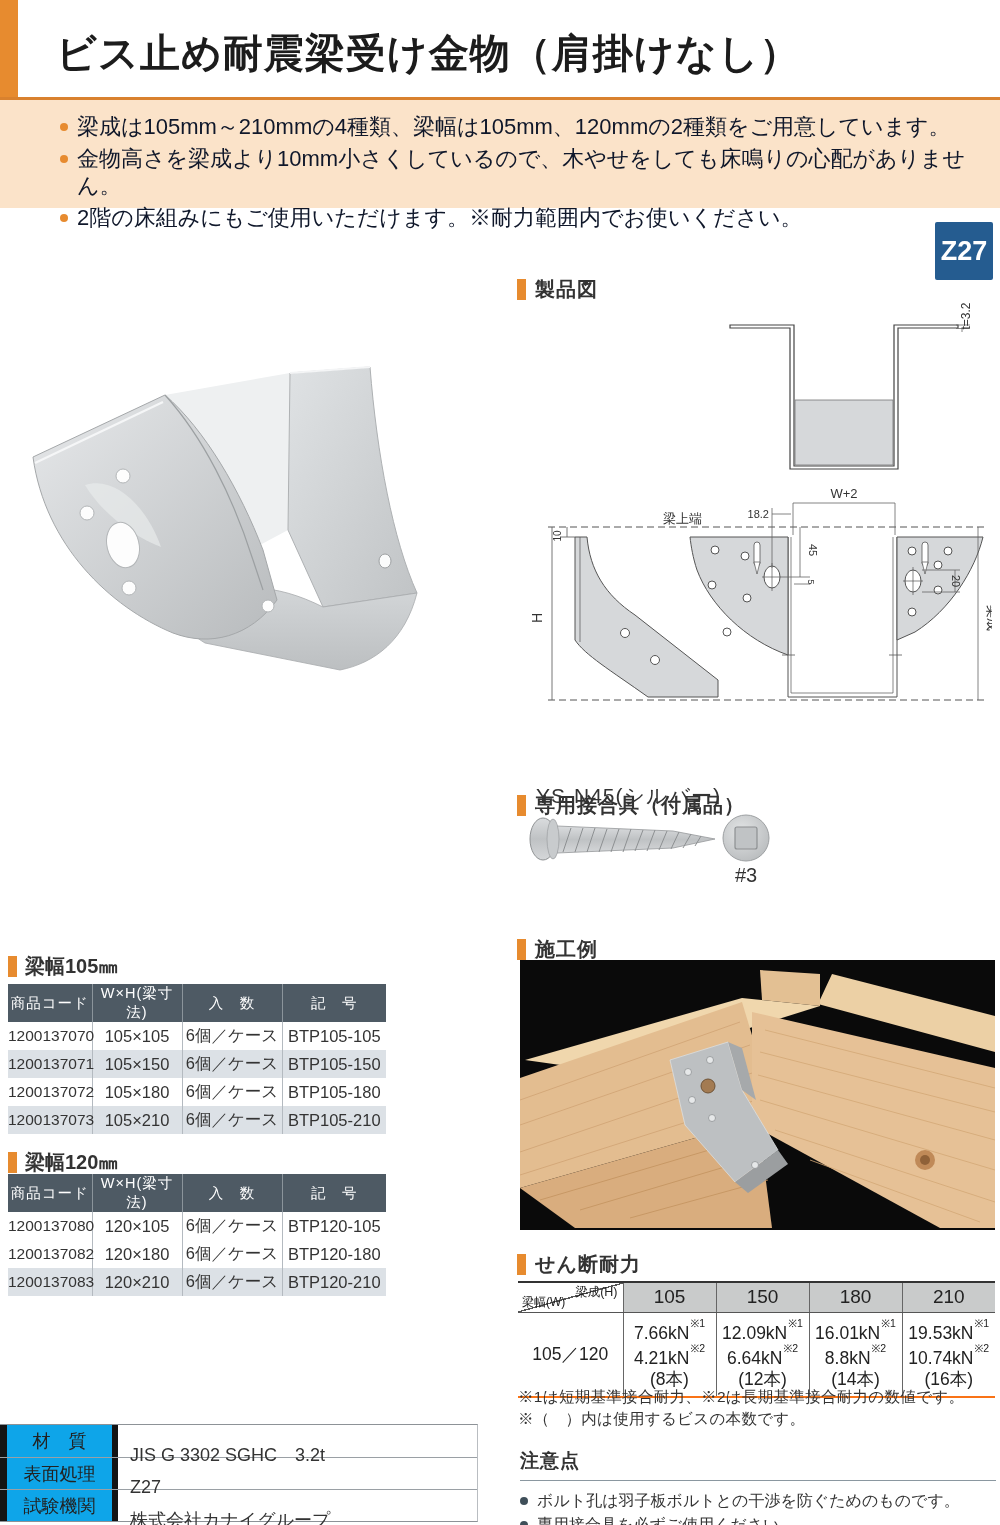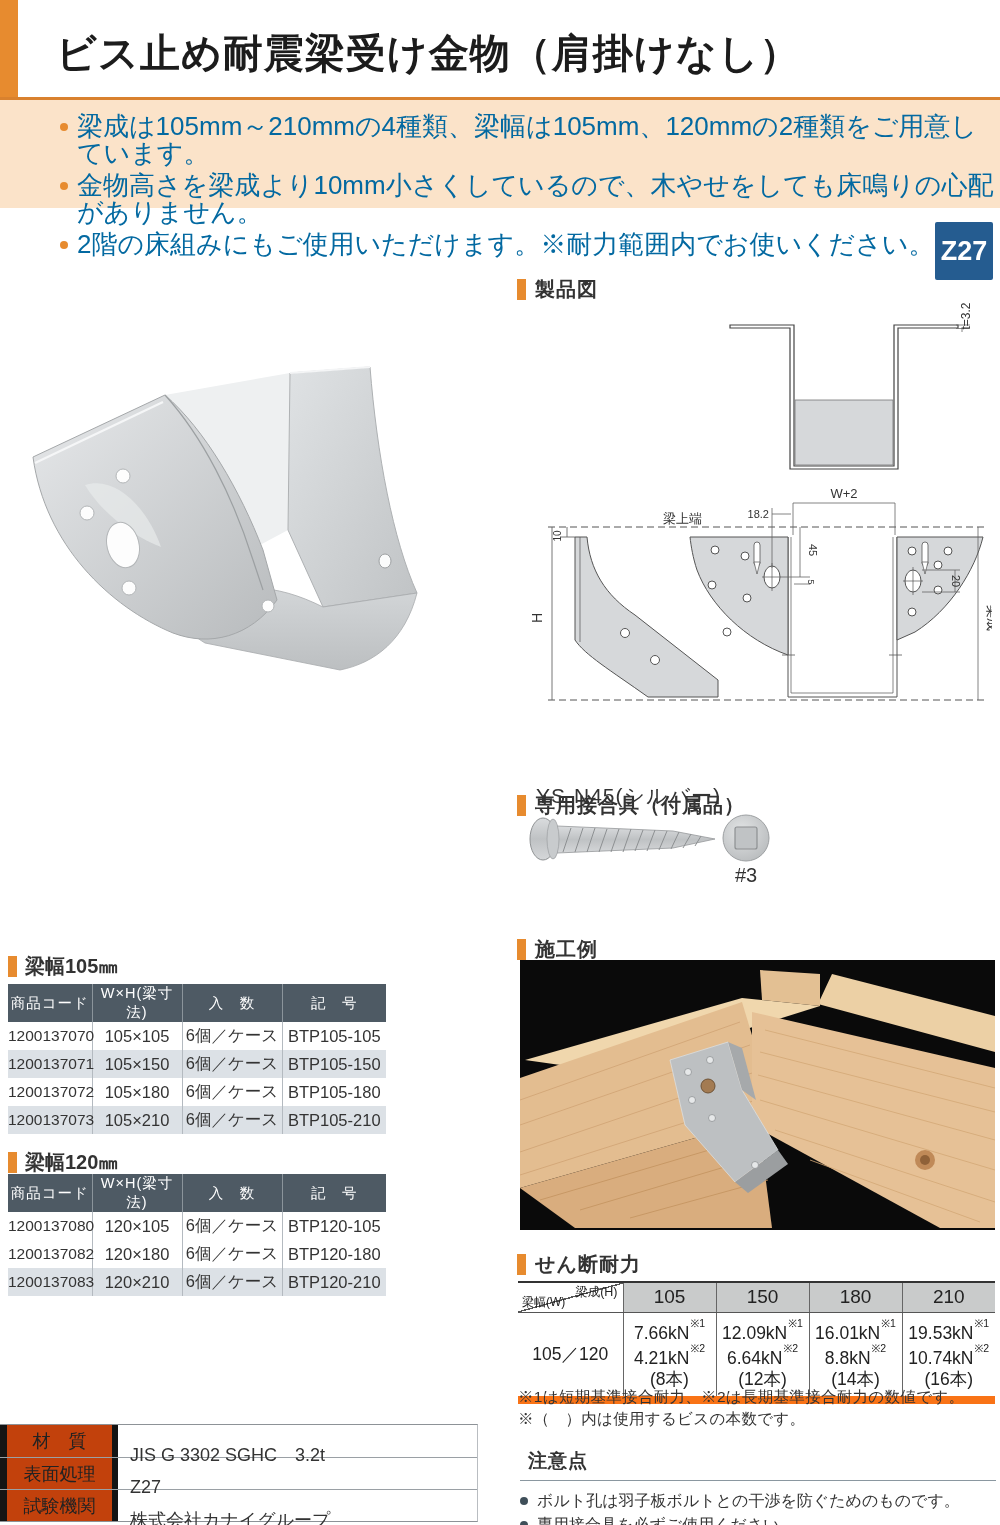--- a/index.html
+++ b/index.html
@@ -9,21 +9,21 @@
 
   
   .hdr-bar   { position:absolute; left:0; top:0; width:18px; height:97px; background:#e78b2f; }
   .hdr-title { position:absolute; left:56px; top:26px; width:920px; font-size:40px; font-weight:bold;
                color:#1c1c1c; letter-spacing:1px; white-space:nowrap; }
   .hdr-rule  { position:absolute; left:0; top:97px; width:1000px; height:3px; background:#d9812e; }
   .intro     { position:absolute; left:0; top:100px; width:1000px; height:108px; background:#fbe3c9;
                padding:13px 0 0 60px; }
   .intro-item{ display:flex; align-items:flex-start; margin-bottom:5px; }
   .intro-dot { flex:0 0 auto; width:8px; height:8px; border-radius:50%; background:#e78b2f; margin:10px 9px 0 0; }
-  .intro-txt { font-size:26px; color:#0369a1; line-height:27px; }
+  .intro-txt { font-size:22px; color:#0f172a; line-height:27px; }
 
   
   .sec { position:absolute; display:flex; align-items:center; }
   .sec .marker { width:9px; height:21px; background:#e78b2f; margin-right:9px; }
   .sec .stitle { font-size:20px; font-weight:bold; color:#333; letter-spacing:1px; }
 
   
   .z27 { position:absolute; left:935px; top:222px; width:58px; height:58px; background:#255c90;
          color:#fff; font-size:27px; font-weight:bold; display:flex; align-items:center;
          justify-content:center; border-radius:2px; }
@@ -42,49 +42,49 @@
   .ptable td { height:28px; font-size:16.5px; color:#333; text-align:center;
                border-left:1px solid #b4bac0; }
   .ptable td:first-child { border-left:none; font-size:15.5px; }
   .ptable tr.alt td { background:#dce1e6; }
   .ttitle { position:absolute; display:flex; align-items:center; }
   .ttitle .marker { width:9px; height:21px; background:#e78b2f; margin-right:8px; }
   .ttitle .ttxt { font-size:20px; font-weight:bold; color:#333; }
 
   
   .shear { position:absolute; left:518px; top:1281px; width:477px; border-collapse:collapse;
-           table-layout:fixed; border-top:2px solid #333; border-bottom:8px solid #f97316; }
+           table-layout:fixed; border-top:2px solid #333; border-bottom:2px solid #f97316; }
   .shear th, .shear td { border-left:1px solid #666; font-weight:normal; }
   .shear th:first-child, .shear td:first-child { border-left:none; }
   .shear thead th { background:#c9cbcb; height:30px; font-size:19px; color:#222;
                     border-bottom:1px solid #555; }
   .shear thead th.corner { background:#fff; position:relative;
       background-image:linear-gradient(to bottom right, transparent calc(50% - 0.7px), #555 calc(50% - 0.7px), #555 calc(50% + 0.7px), transparent calc(50% + 0.7px)); }
   .corner .c-top { position:absolute; right:5px; top:1px; font-size:12.5px; color:#222; }
   .corner .c-bot { position:absolute; left:4px; bottom:1px; font-size:12px; color:#222; }
   .shear td { background:#fff; text-align:center; font-size:17.5px; color:#222; padding:5px 0 6px; }
   .shear td .ln { line-height:21px; }
   .shear sup { font-size:10.5px; position:relative; top:-5px; margin-left:1px; }
   .shear-note { position:absolute; left:518px; font-size:15.5px; color:#333; letter-spacing:0.3px; }
 
   
   .spec { position:absolute; left:0; top:1424px; width:478px; border-top:1px solid #8d9297;
           border-bottom:1px solid #8d9297; border-right:1px solid #b9bdc1; }
   .spec-row { display:flex; height:32px; border-top:1px solid #9aa0a5; }
   .spec-row:first-child { border-top:none; }
   .spec-b1 { width:7px; background:#141414; }
-  .spec-lab { width:105px; background:#c2410c; display:flex; align-items:center; justify-content:center;
+  .spec-lab { width:105px; background:#0ea5e9; display:flex; align-items:center; justify-content:center;
               font-size:18px; color:#222; }
   .spec-b2 { width:6px; background:#141414; }
   .spec-val { flex:1; background:#fff; display:flex; align-items:center; padding-left:12px;
               font-size:18px; color:#333;margin-top:28px; }
 
   
   .cautions { position:absolute; left:520px; top:1448px; width:476px; }
-  .cautions h3 { font-size:19px; font-weight:bold; color:#333; letter-spacing:1px;margin-left:8px; }
+  .cautions h3 { font-size:19px; font-weight:bold; color:#333; letter-spacing:1px; }
   .cautions .rule { height:1px; background:#8a97a0; margin:6px 0 10px; }
   .c-item { display:flex; align-items:flex-start; margin-bottom:4px; }
   .c-dot { flex:0 0 auto; width:8px; height:8px; border-radius:50%; background:#3f4f59; margin:6px 9px 0 0; }
   .c-txt { font-size:16px; color:#333; line-height:20px; }
 
   svg text { font-family:"Liberation Sans", sans-serif; }
 </style>
 </head>
 <body>
 

